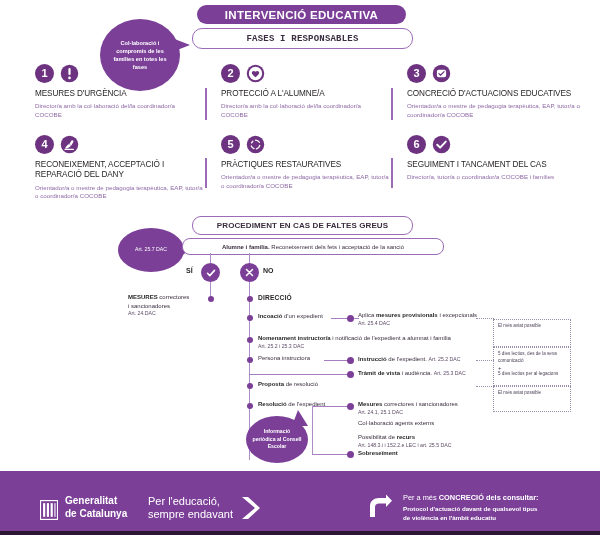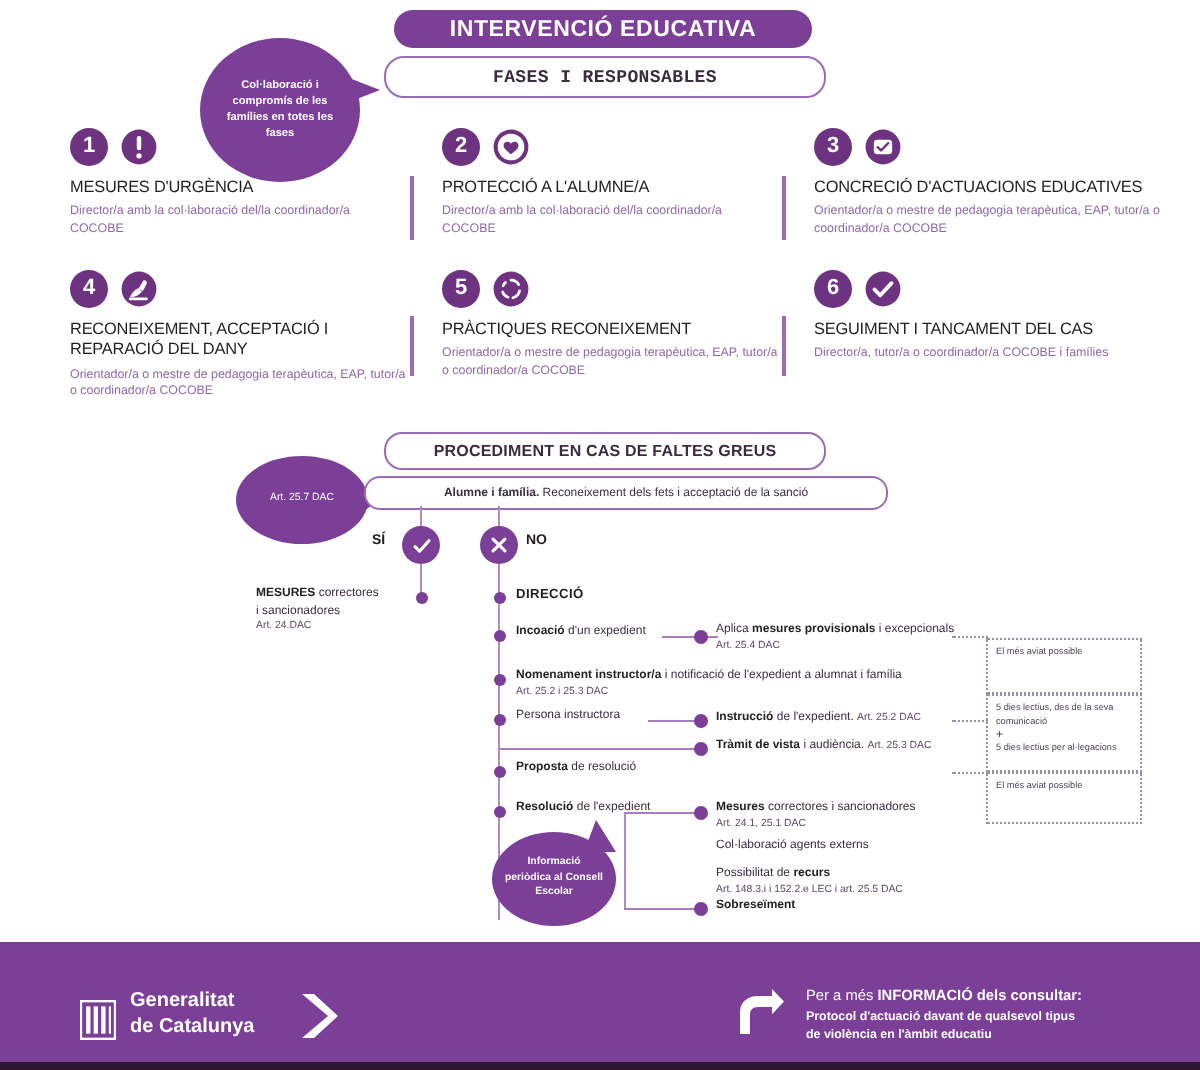--- a/index.html
+++ b/index.html
@@ -213,21 +213,21 @@
       <svg class="gicon" viewBox="0 0 24 24">
         <circle cx="12" cy="12" r="11" fill="#6d3380"></circle>
         <g stroke="#ffffff" stroke-width="1.7" fill="none" stroke-linecap="round">
           <path d="M12 6.4 a5.6 5.6 0 0 1 4.85 2.8"></path>
           <path d="M17.4 13.2 a5.6 5.6 0 0 1 -4.2 4.3"></path>
           <path d="M10.1 17.2 a5.6 5.6 0 0 1 -3.4 -3.3"></path>
           <path d="M7.0 10.0 a5.6 5.6 0 0 1 1.6 -2.2"></path>
         </g>
       </svg>
     </div>
-    <div class="ptitle">PRÀCTIQUES RECONEIXEMENT</div>
+    <div class="ptitle">PRÀCTIQUES RESTAURATIVES</div>
     <div class="pdesc">Orientador/a o mestre de pedagogia terapèutica, EAP, tutor/a o coordinador/a COCOBE</div>
   </div>
 
   <div class="abs vdiv" style="left:391px;top:158px;height:30px;"></div>
 
   <div class="abs phase" style="left:407px;top:133px;width:180px;">
     <div class="icons">
       <div class="numcircle">6</div>
       <svg class="gicon" viewBox="0 0 24 24">
         <circle cx="12" cy="12" r="11" fill="#6d3380"></circle>
@@ -374,31 +374,35 @@
         <rect x="11.8" y="3.4" width="2.4" height="15.2" fill="#ffffff"></rect>
         <rect x="16.0" y="3.4" width="1.2" height="15.2" fill="#ffffff"></rect>
       </svg>
       <div>
         <div class="f-gen">Generalitat</div>
         <div class="f-gen">de Catalunya</div>
       </div>
     </div>
 
     <div class="abs" style="left:148px;top:24px;display:flex;align-items:center;gap:6px;">
+      <div>
+        <div class="f-slog">Per l'educació,</div>
+        <div class="f-slog">sempre endavant</div>
+      </div>
       <svg width="22" height="26" viewBox="0 0 22 26">
         <path d="M3 2 L16 13 L3 24 L9 24 L21 13 L9 2 Z" fill="#ffffff"></path>
       </svg>
     </div>
 
     <div class="abs" style="left:368px;top:22px;display:flex;align-items:flex-start;gap:9px;">
       <svg width="26" height="28" viewBox="0 0 26 28">
         <path d="M2 13 c0-5 4-8 9-8 l7 0 0-3.5 6 6.3 -6 6.3 0-3.6 -7 0 c-2.4 0-4 1.4-4 3.6 l0 9.9 -5 0 z" fill="#ffffff"></path>
       </svg>
       <div>
-        <div class="f-info-title"><span class="n">Per a més </span><span>INFORMACIÓ</span><span> dels consultar:</span></div>
+        <div class="f-info-title"><span class="n">Per a més </span><span>CONCRECIÓ</span><span> dels consultar:</span></div>
         <div class="f-info-sub" style="margin-top:3px;">Protocol d'actuació davant de qualsevol tipus</div>
         <div class="f-info-sub">de violència en l'àmbit educatiu</div>
       </div>
     </div>
   </div>
   <div class="abs" id="footer-bottomline"></div>
 
 </div>
 
 </body></html>

